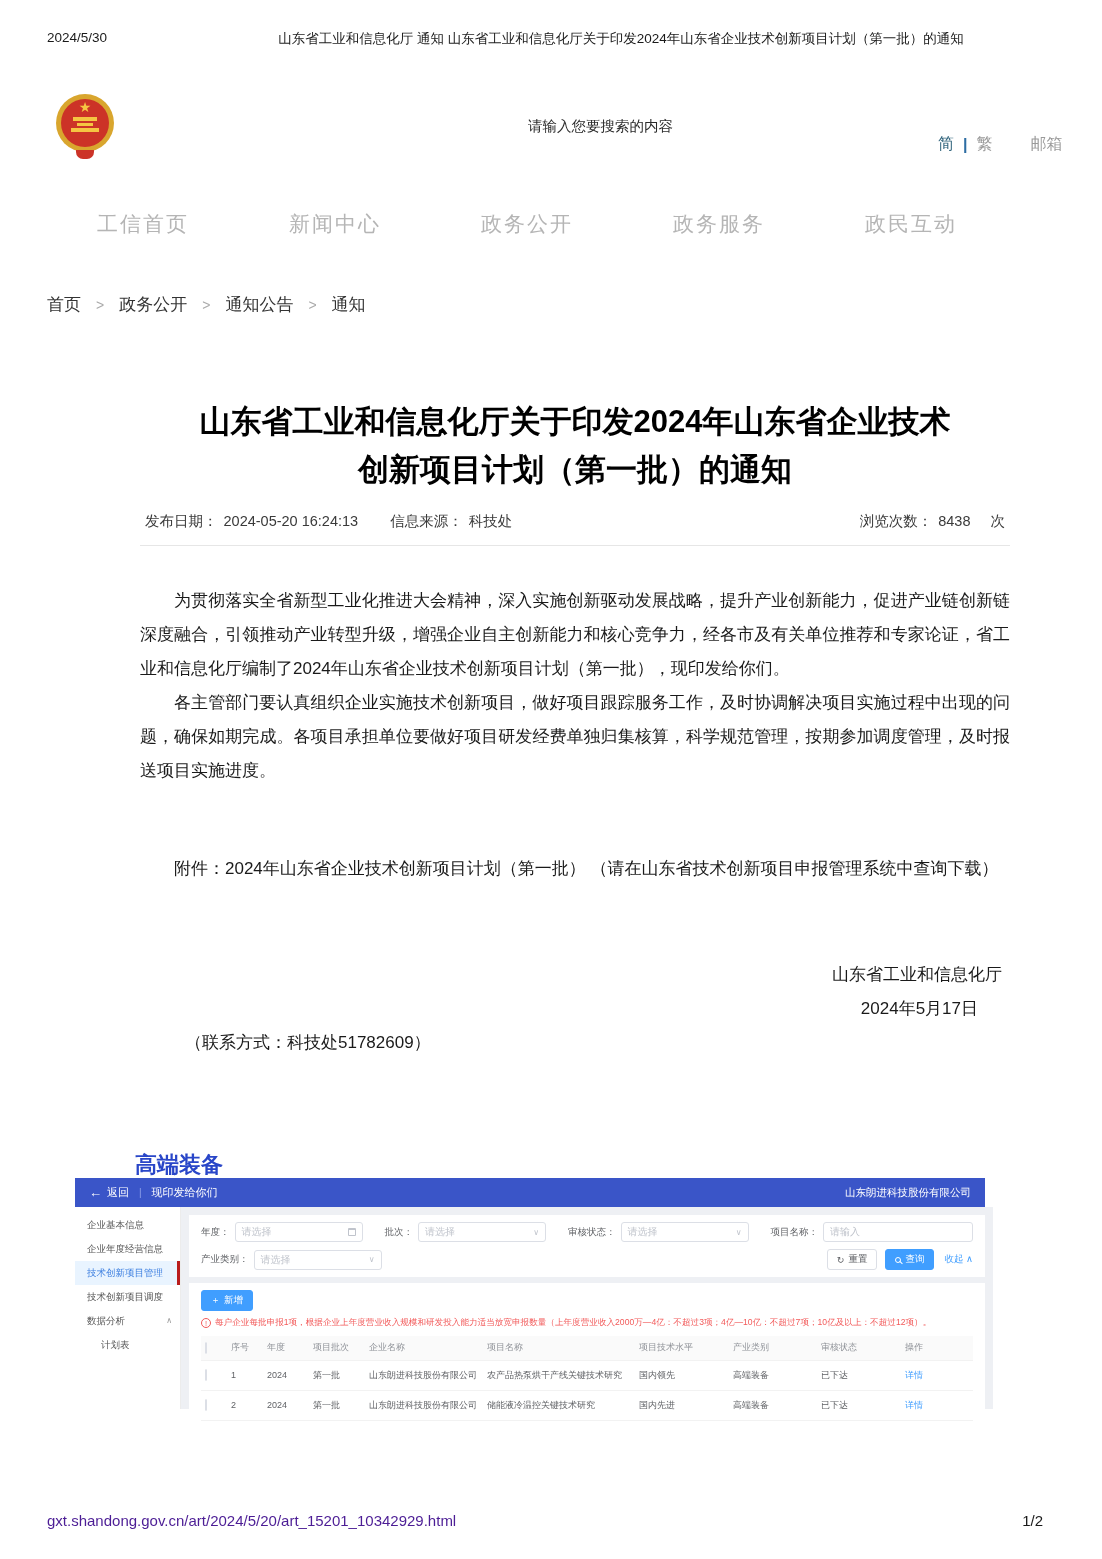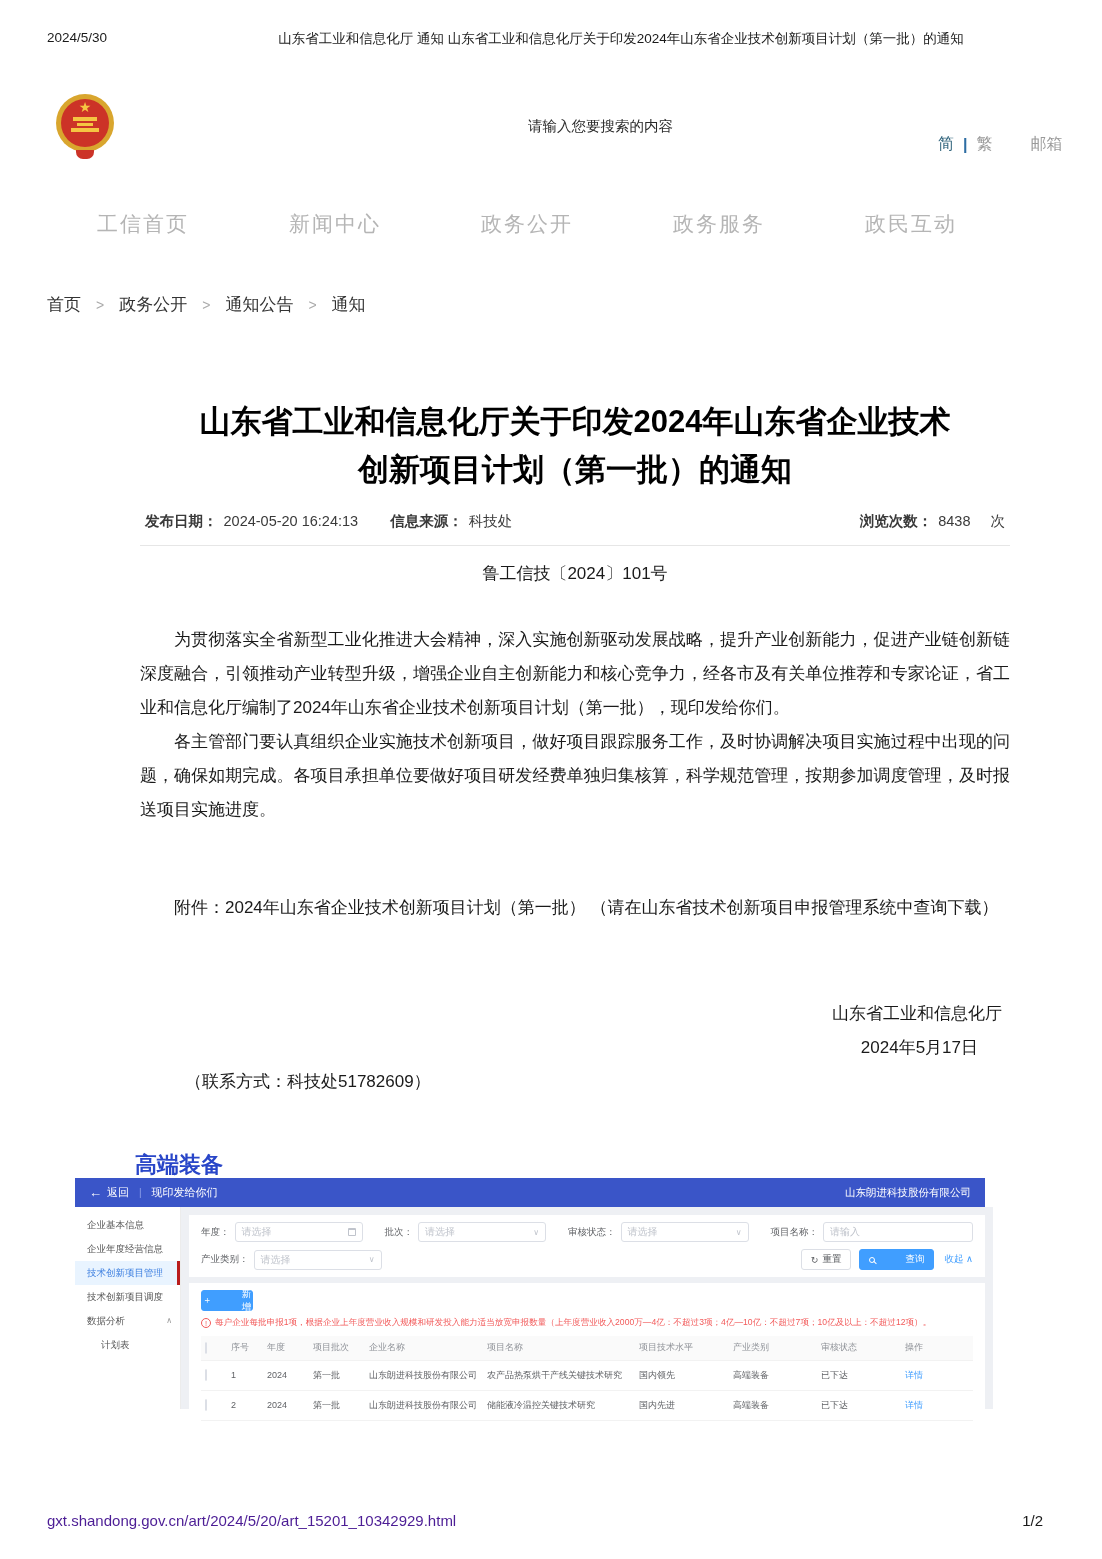--- a/index.html
+++ b/index.html
@@ -43,21 +43,21 @@
   .breadcrumb .sep { color:#aaa; margin:0 15px; font-size:14px; }
 
   
   .article { position:absolute; left:140px; top:398px; width:870px; }
   .article h1 { font-size:31px; line-height:48px; text-align:center; color:#000; font-weight:bold; }
   .article h1 span { display:block; }
   .meta { margin-top:18px; font-size:14.5px; color:#3a3a3a; padding:0 5px 14px 5px;
     border-bottom:1px solid #e6e6e6; overflow:hidden; }
   .meta .m-left { float:left; }
   .meta .m-right { float:right; }
-  .meta b { font-weight:bold; margin-right:6px; }
+  .meta b { font-weight:normal; margin-right:6px; }
   .meta .gap { display:inline-block; width:28px; }
   .docnum { margin-top:16px; text-align:center; font-size:17px; color:#1a1a1a; }
   .body-text { margin-top:38px; font-size:17px; line-height:34px; color:#1a1a1a; text-align:justify; }
   .body-text p.indent { text-indent:2em; }
   .attachment { margin-top:64px; text-indent:2em; }
   .sign-org { margin-top:72px; text-align:right; padding-right:8px; }
   .sign-date { text-align:right; padding-right:32px; }
   .contact { margin-top:0; margin-left:45px; }
   .related-title { position:absolute; left:135px; top:1150px; font-size:22px; font-weight:bold; color:#2946c8; z-index:1; }
 
@@ -92,21 +92,21 @@
   .f-box { width:128px; height:20px; border:1px solid #dcdfe6; border-radius:3px; background:#fff;
     display:flex; align-items:center; justify-content:space-between; padding:0 6px; cursor:pointer; }
   .f-box.wide { width:150px; }
   .f-ph { color:#c0c4cc; font-size:10px; }
   .f-caret { color:#c0c4cc; font-size:8px; }
   .cal-ico { width:8px; height:8px; border:1px solid #c0c4cc; border-top-width:2px; border-radius:1px; }
   .f-right { margin-left:auto; display:flex; align-items:center; }
   .btn { height:21px; border-radius:3px; font-size:9.5px; display:inline-flex; align-items:center;
     padding:0 9px; cursor:pointer; }
   .btn.plain { background:#fff; border:1px solid #dcdfe6; color:#606266; }
-  .btn.primary { background:#409eff; border:1px solid #409eff; color:#fff; margin-left:8px;gap:26px; }
+  .btn.primary { background:#409eff; border:1px solid #409eff; color:#fff; margin-left:8px; }
   .btn .ico { margin-right:4px; font-size:9px; }
   .mag { width:6px; height:6px; border:1px solid #fff; border-radius:50%; position:relative; margin-right:4px; }
   .mag::after { content:""; position:absolute; width:4px; height:1px; background:#fff;
     transform:rotate(45deg); right:-3px; bottom:-1px; }
   .collapse-link { color:#409eff; margin-left:10px; cursor:pointer; font-size:9.5px; white-space:nowrap; }
 
   .add-btn { width:52px; justify-content:center; margin-left:0; }
   .warning { margin-top:6px; color:#f25a5a; font-size:8.6px; display:flex; align-items:center; white-space:nowrap; }
   .winfo { width:10px; height:10px; border:1px solid #f25a5a; border-radius:50%; text-align:center;
     line-height:9px; font-size:7.5px; margin-right:4px; flex:none; display:inline-block; }
@@ -172,21 +172,20 @@
   </h1>
   <div class="meta">
     <span class="m-left">
       <b>发布日期：</b><span>2024-05-20 16:24:13</span><span class="gap"></span>
       <b>信息来源：</b><span>科技处</span>
     </span>
     <span class="m-right">
       <b>浏览次数：</b><span>8438</span><span class="gap" style="width:20px"></span><span>次</span>
     </span>
   </div>
-  <div class="docnum">鲁工信技〔2024〕101号</div>
   <div class="body-text">
     <p class="indent">为贯彻落实全省新型工业化推进大会精神，深入实施创新驱动发展战略，提升产业创新能力，促进产业链创新链深度融合，引领推动产业转型升级，增强企业自主创新能力和核心竞争力，经各市及有关单位推荐和专家论证，省工业和信息化厅编制了2024年山东省企业技术创新项目计划（第一批），现印发给你们。</p>
     <p class="indent">各主管部门要认真组织企业实施技术创新项目，做好项目跟踪服务工作，及时协调解决项目实施过程中出现的问题，确保如期完成。各项目承担单位要做好项目研发经费单独归集核算，科学规范管理，按期参加调度管理，及时报送项目实施进度。</p>
     <p class="attachment">附件：2024年山东省企业技术创新项目计划（第一批） （请在山东省技术创新项目申报管理系统中查询下载）</p>
     <p class="sign-org">山东省工业和信息化厅</p>
     <p class="sign-date">2024年5月17日</p>
     <p class="contact">（联系方式：科技处51782609）</p>
   </div>
 </div>
 

